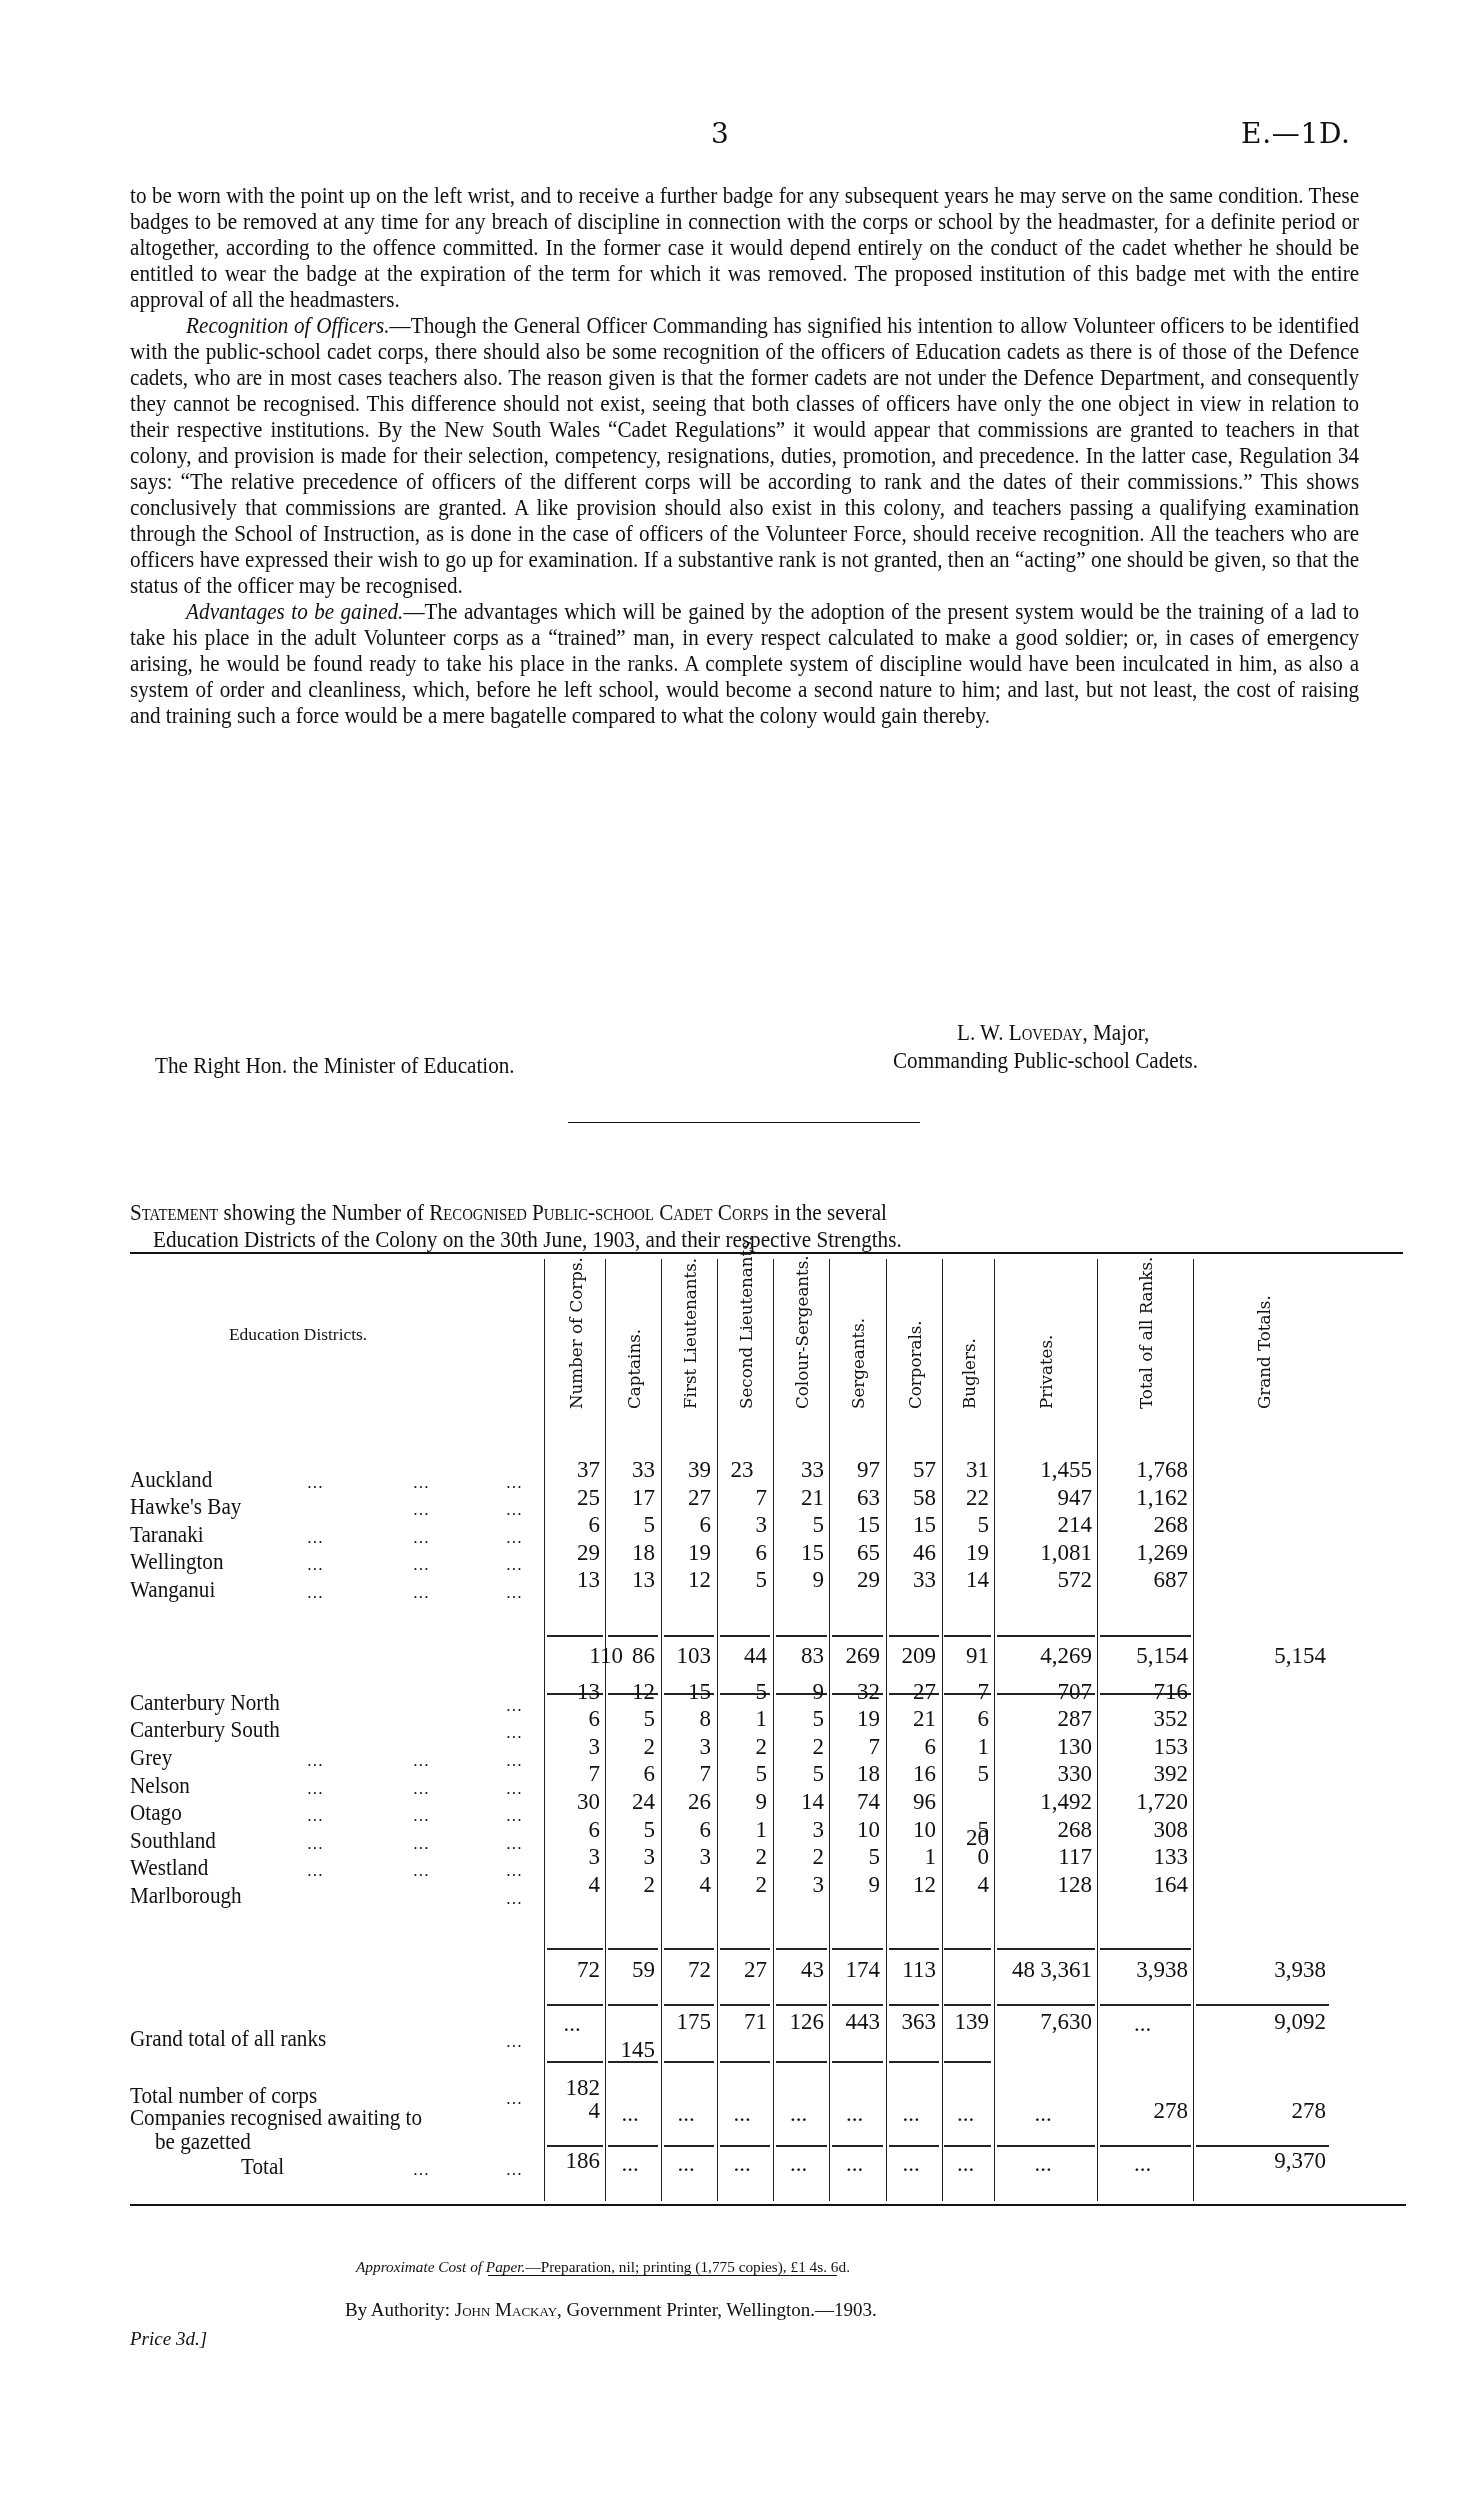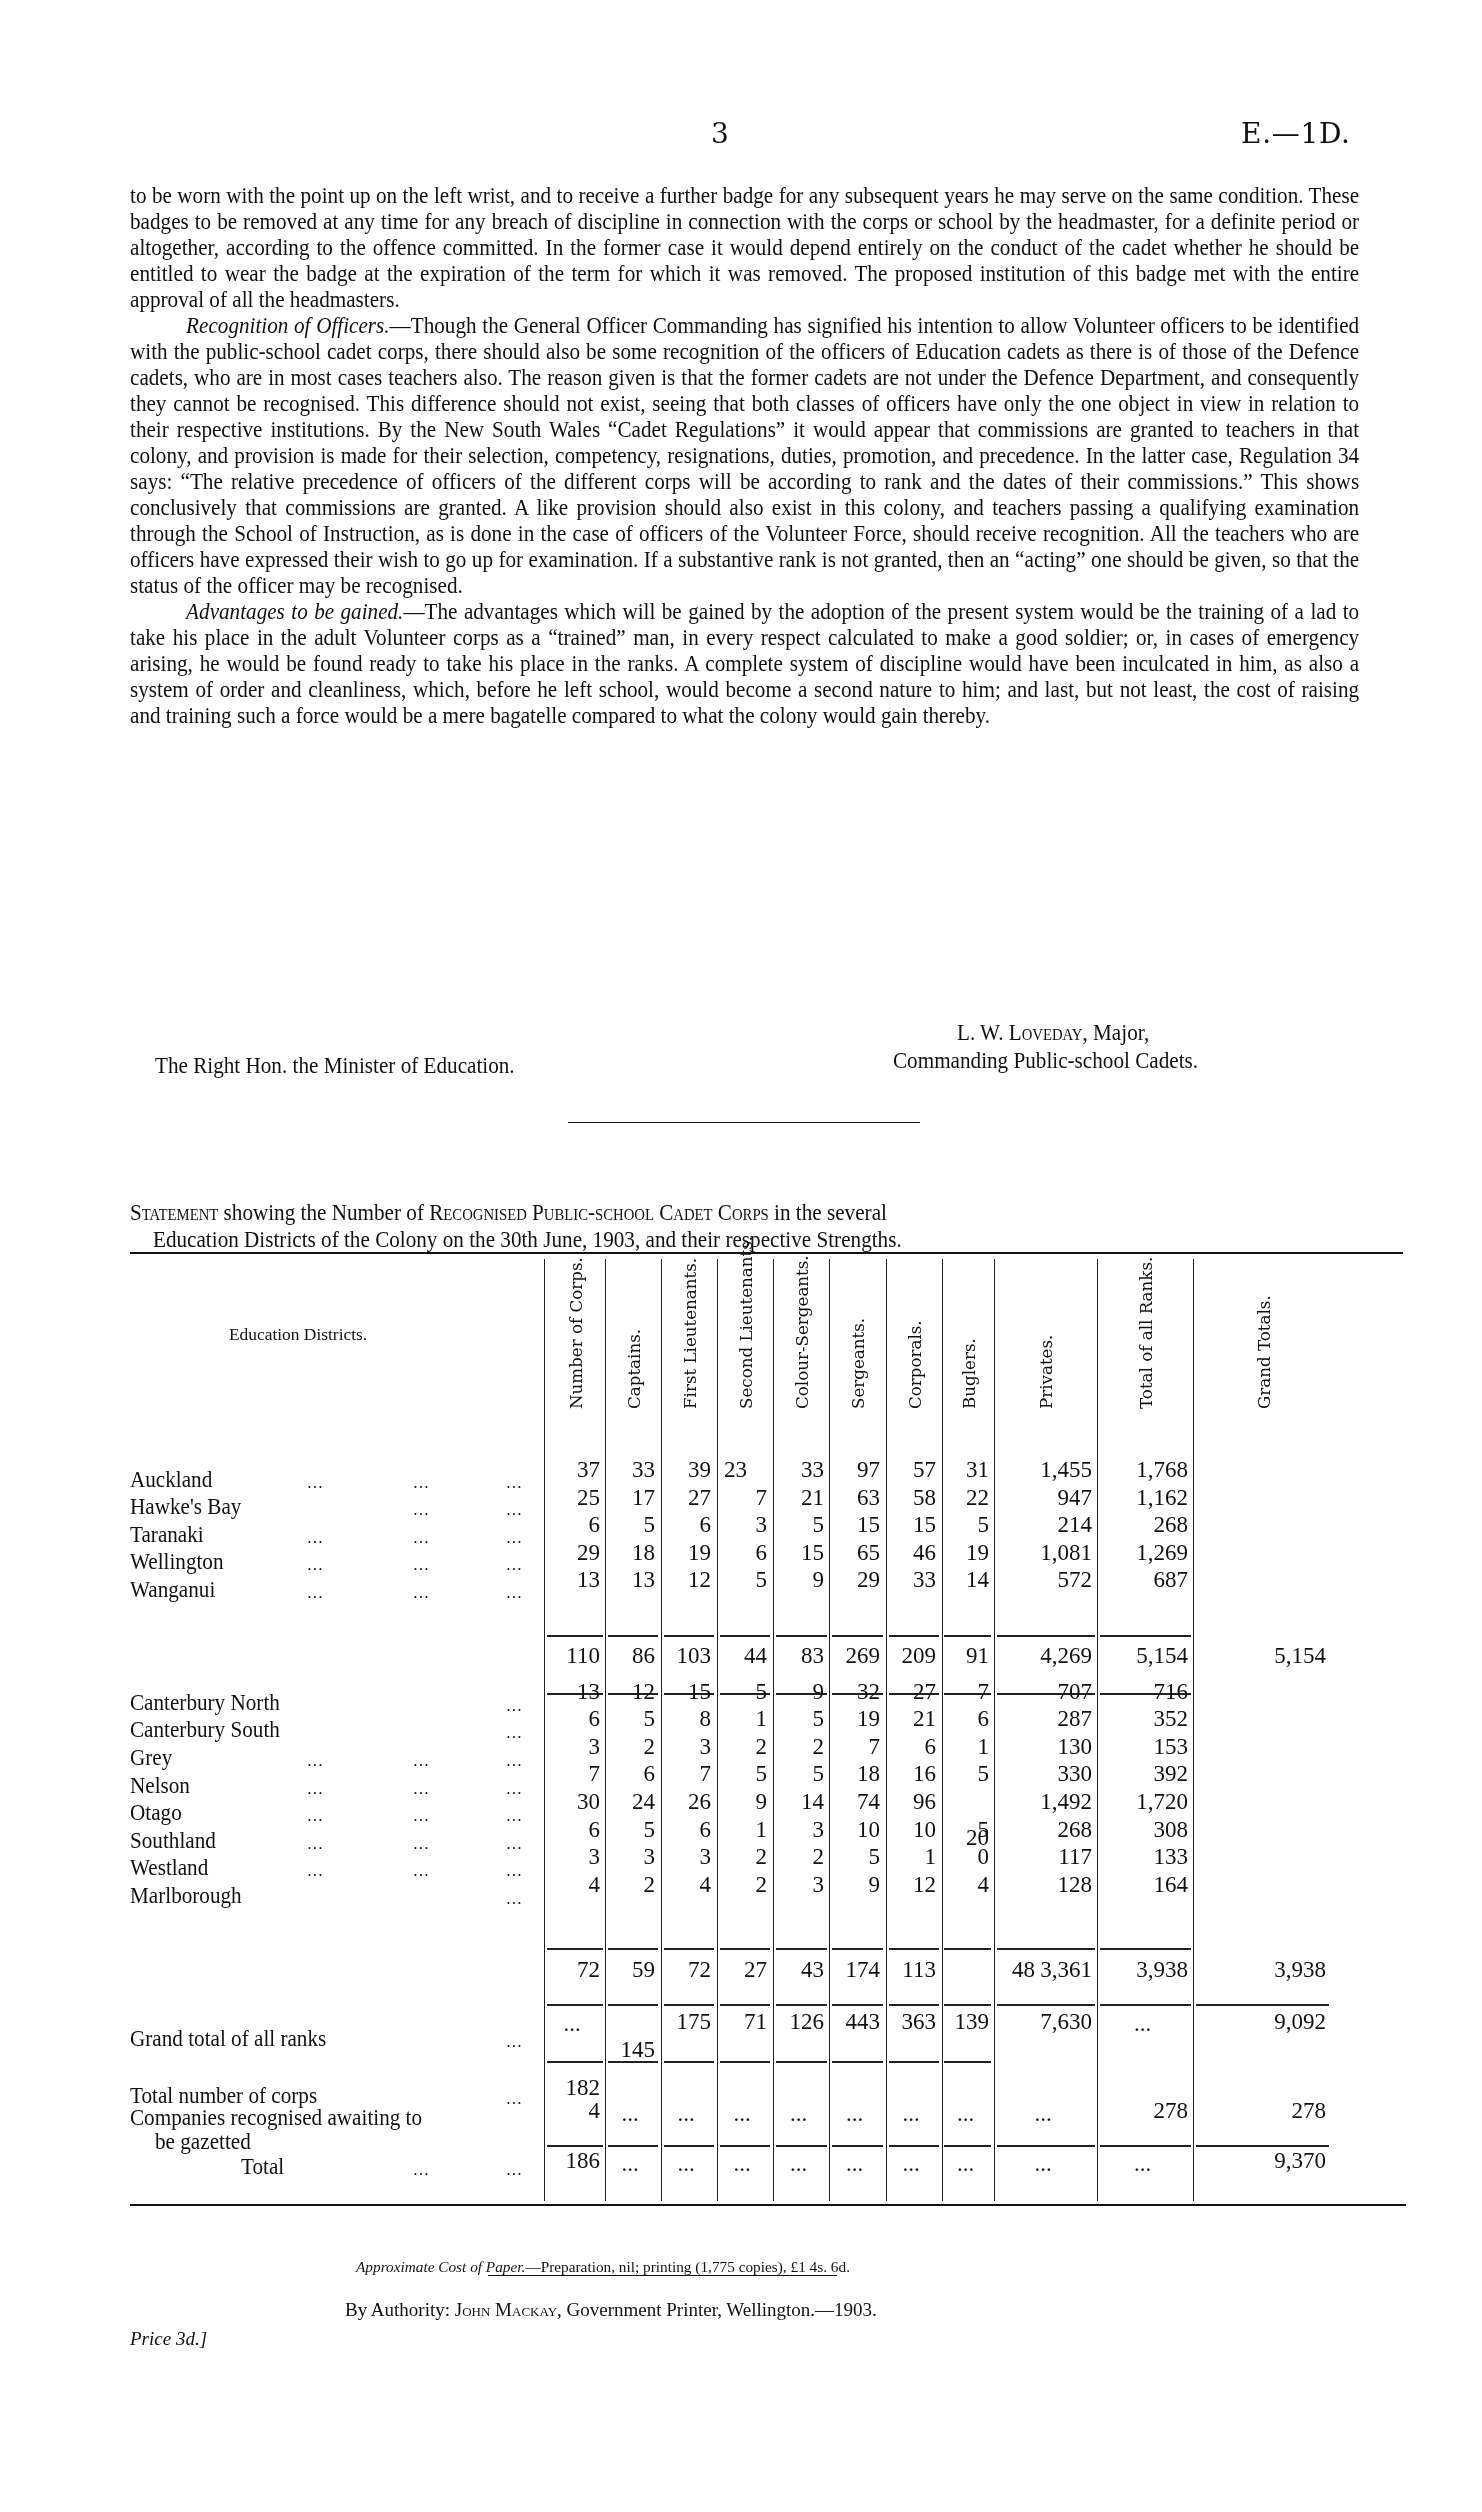--- a/index.html
+++ b/index.html
@@ -114,21 +114,21 @@
     <div class="colhead" style="left:1036px; top:1266px; height:143px; display:flex; align-items:flex-start;">Privates.</div>
     <div class="colhead" style="left:1136px; top:1266px; height:143px; display:flex; align-items:flex-start;">Total of all Ranks.</div>
     <div class="colhead" style="left:1254px; top:1266px; height:143px; display:flex; align-items:flex-start;">Grand Totals.</div>
     <div class="rowlabel" style="top:1467px;">Auckland</div>
     <div class="dots" style="left:307px; top:1474px;">...</div>
     <div class="dots" style="left:413px; top:1474px;">...</div>
     <div class="dots" style="left:506px; top:1474px;">...</div>
     <div class="cell" style="left:544px; width:56px; top:1457px;">37</div>
     <div class="cell" style="left:605px; width:50px; top:1457px;">33</div>
     <div class="cell" style="left:661px; width:50px; top:1457px;">39</div>
-    <div class="cell" style="left:697px; width:50px; top:1457px;">23</div>
+    <div class="cell" style="left:717px; width:50px; top:1457px;text-align:center;">23</div>
     <div class="cell" style="left:773px; width:51px; top:1457px;">33</div>
     <div class="cell" style="left:829px; width:51px; top:1457px;">97</div>
     <div class="cell" style="left:886px; width:50px; top:1457px;">57</div>
     <div class="cell" style="left:942px; width:47px; top:1457px;">31</div>
     <div class="cell" style="left:994px; width:98px; top:1457px;">1,455</div>
     <div class="cell" style="left:1097px; width:91px; top:1457px;">1,768</div>
     <div class="rowlabel" style="top:1494px;">Hawke's Bay</div>
     <div class="dots" style="left:413px; top:1501px;">...</div>
     <div class="dots" style="left:506px; top:1501px;">...</div>
     <div class="cell" style="left:544px; width:56px; top:1485px;">25</div>
@@ -186,21 +186,21 @@
     <div class="hseg" style="left:547px; width:56px; top:1635px;"></div>
     <div class="hseg" style="left:608px; width:50px; top:1635px;"></div>
     <div class="hseg" style="left:664px; width:50px; top:1635px;"></div>
     <div class="hseg" style="left:720px; width:50px; top:1635px;"></div>
     <div class="hseg" style="left:776px; width:51px; top:1635px;"></div>
     <div class="hseg" style="left:832px; width:51px; top:1635px;"></div>
     <div class="hseg" style="left:889px; width:50px; top:1635px;"></div>
     <div class="hseg" style="left:944px; width:47px; top:1635px;"></div>
     <div class="hseg" style="left:997px; width:98px; top:1635px;"></div>
     <div class="hseg" style="left:1100px; width:91px; top:1635px;"></div>
-    <div class="cell" style="left:544px; width:56px; top:1643px;">110</div>
+    <div class="cell" style="left:567px; width:56px; top:1643px;">110</div>
     <div class="cell" style="left:605px; width:50px; top:1643px;">86</div>
     <div class="cell" style="left:661px; width:50px; top:1643px;">103</div>
     <div class="cell" style="left:717px; width:50px; top:1643px;">44</div>
     <div class="cell" style="left:773px; width:51px; top:1643px;">83</div>
     <div class="cell" style="left:829px; width:51px; top:1643px;">269</div>
     <div class="cell" style="left:886px; width:50px; top:1643px;">209</div>
     <div class="cell" style="left:942px; width:47px; top:1643px;">91</div>
     <div class="cell" style="left:994px; width:98px; top:1643px;">4,269</div>
     <div class="cell" style="left:1097px; width:91px; top:1643px;">5,154</div>
     <div class="cell" style="left:1193px; width:133px; top:1643px;">5,154</div>

